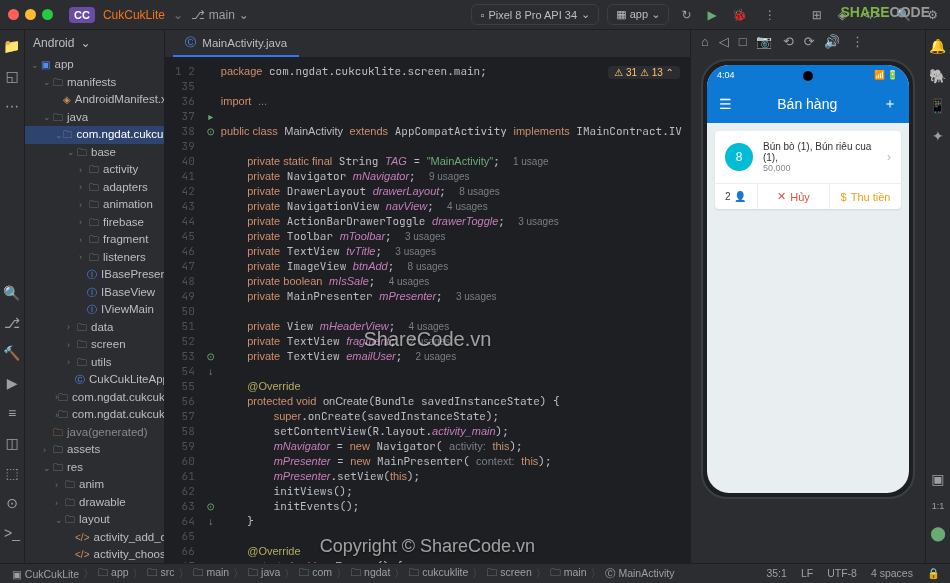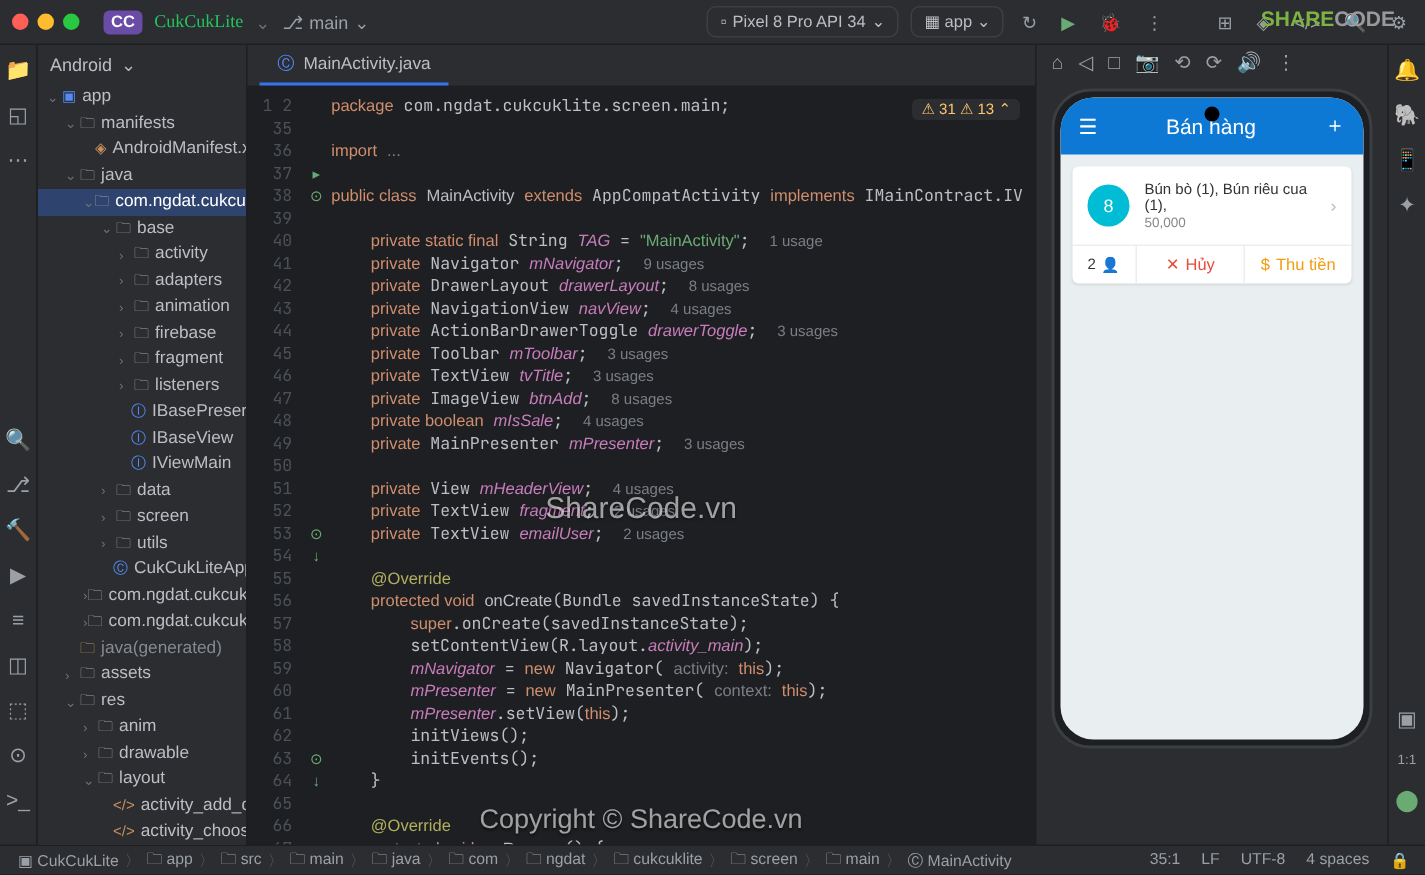--- a/index.html
+++ b/index.html
@@ -1,21 +1,21 @@
 <!DOCTYPE html>
 <html><head>
 <meta charset="utf-8">
 <style>
 * { margin:0; padding:0; box-sizing:border-box; font-family:-apple-system,'Segoe UI',sans-serif; }
 body { background:#1e1f22; color:#bcbec4; font-size:12px; width:950px; height:583px; overflow:hidden; position:relative; }
 .topbar { height:30px; background:#2b2d30; display:flex; align-items:center; padding:0 8px; border-bottom:1px solid #1e1f22; gap:8px; }
 .traffic { display:flex; gap:6px; margin-right:8px; }
 .tlight { width:11px; height:11px; border-radius:50%; }
 .proj-badge { background:#6a4ba5; color:#fff; padding:2px 5px; border-radius:4px; font-size:11px; font-weight:600; }
-.proj-name { color:#22c55e; font-size:12px;font-family:Liberation Serif, serif; }
+.proj-name { color:#f97316; font-size:12px; }
 .branch { color:#9aa0a6; font-size:12px; display:flex; align-items:center; gap:4px; }
 .top-center { margin-left:auto; display:flex; align-items:center; gap:8px; }
 .device-pill { border:1px solid #3c3f41; padding:3px 8px; border-radius:6px; font-size:11px; display:flex; align-items:center; gap:4px; }
 .run-pill { border:1px solid #3c3f41; padding:3px 8px; border-radius:6px; font-size:11px; }
 .ticon { color:#9aa0a6; cursor:pointer; padding:2px 4px; }
 .ticon.play { color:#6aab73; }
 .main { display:flex; height:calc(100% - 30px - 20px); }
 .left-rail { width:32px; background:#2b2d30; display:flex; flex-direction:column; align-items:center; padding-top:8px; gap:14px; border-right:1px solid #1e1f22; }
 .rail-icon { color:#9aa0a6; cursor:pointer; font-size:14px; }
 .sidebar { width:180px; background:#2b2d30; border-right:1px solid #1e1f22; overflow-y:auto; overflow-x:hidden; }
@@ -410,20 +410,24 @@
       <span>📷</span>
       <span>⟲</span>
       <span>⟳</span>
       <span>🔊</span>
       <span>⋮</span>
     </div>
     <div class="device-frame">
       <div class="phone">
         <div class="camera-notch"></div>
         <div class="phone-screen">
+          <div class="stat-bar">
+            <span>4:04</span>
+            <span>📶 🔋</span>
+          </div>
           <div class="app-bar">
             <span>☰</span>
             <span>Bán hàng</span>
             <span>＋</span>
           </div>
           <div class="card">
             <div class="card-row">
               <div class="badge-circ">8</div>
               <div class="card-txt">
                 <div>Bún bò (1), Bún riêu cua (1),</div>

